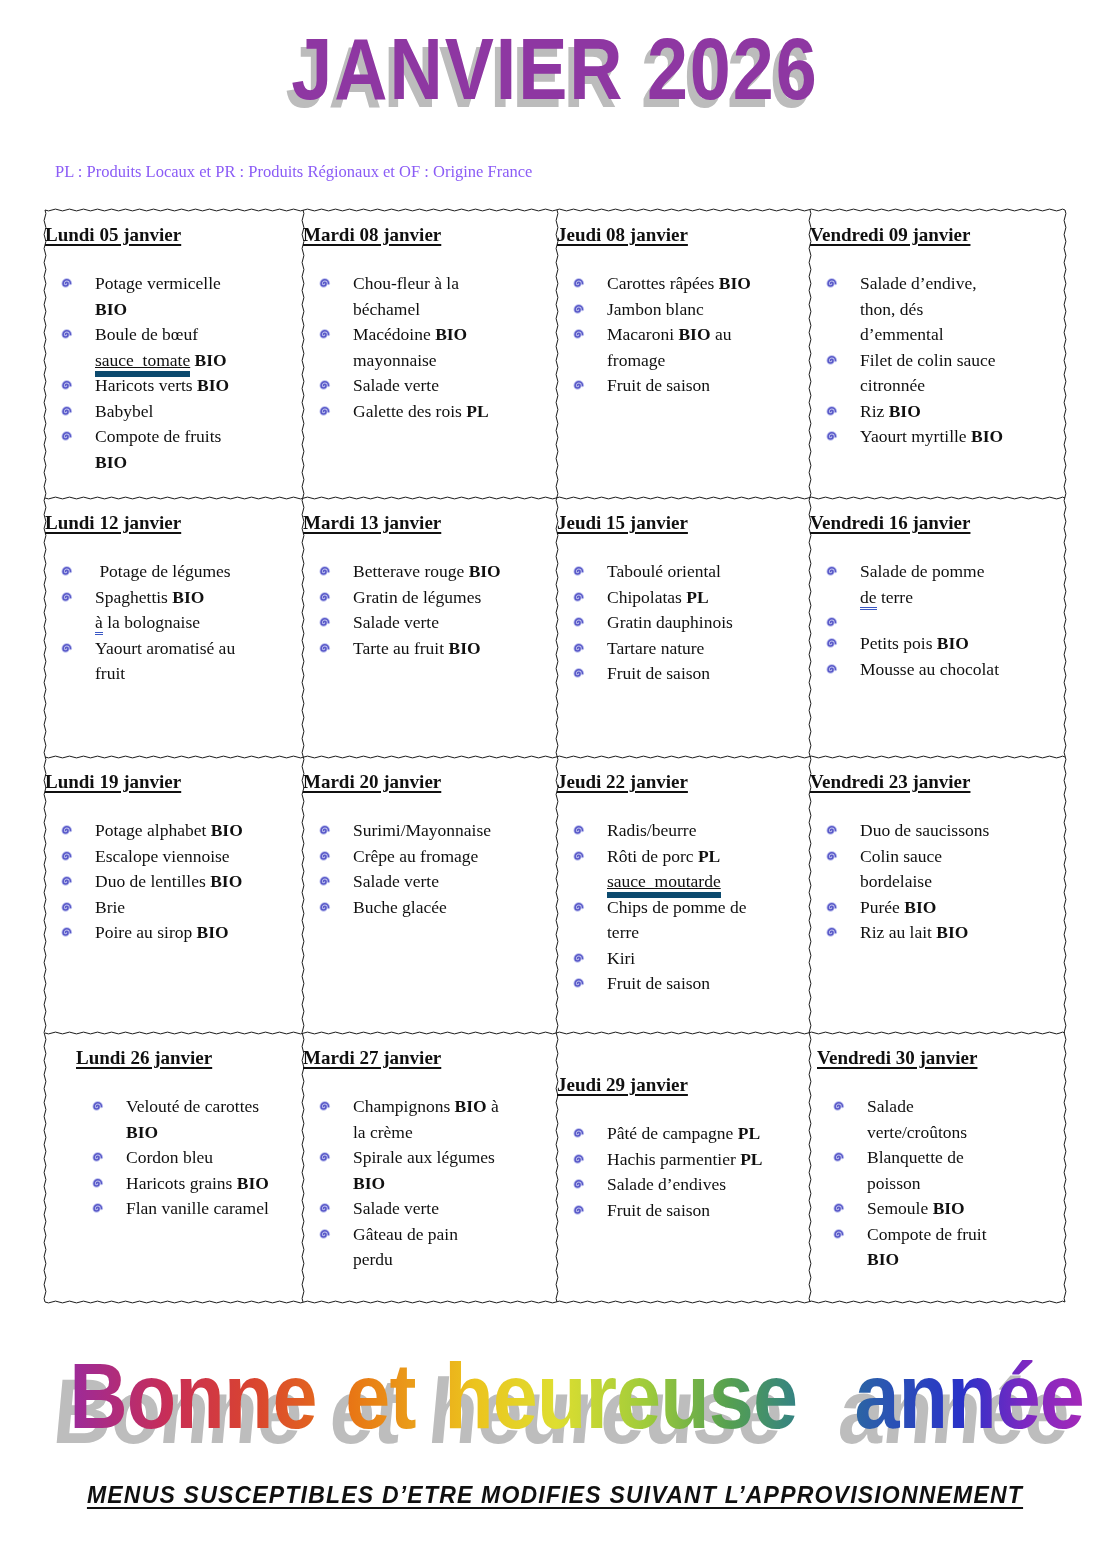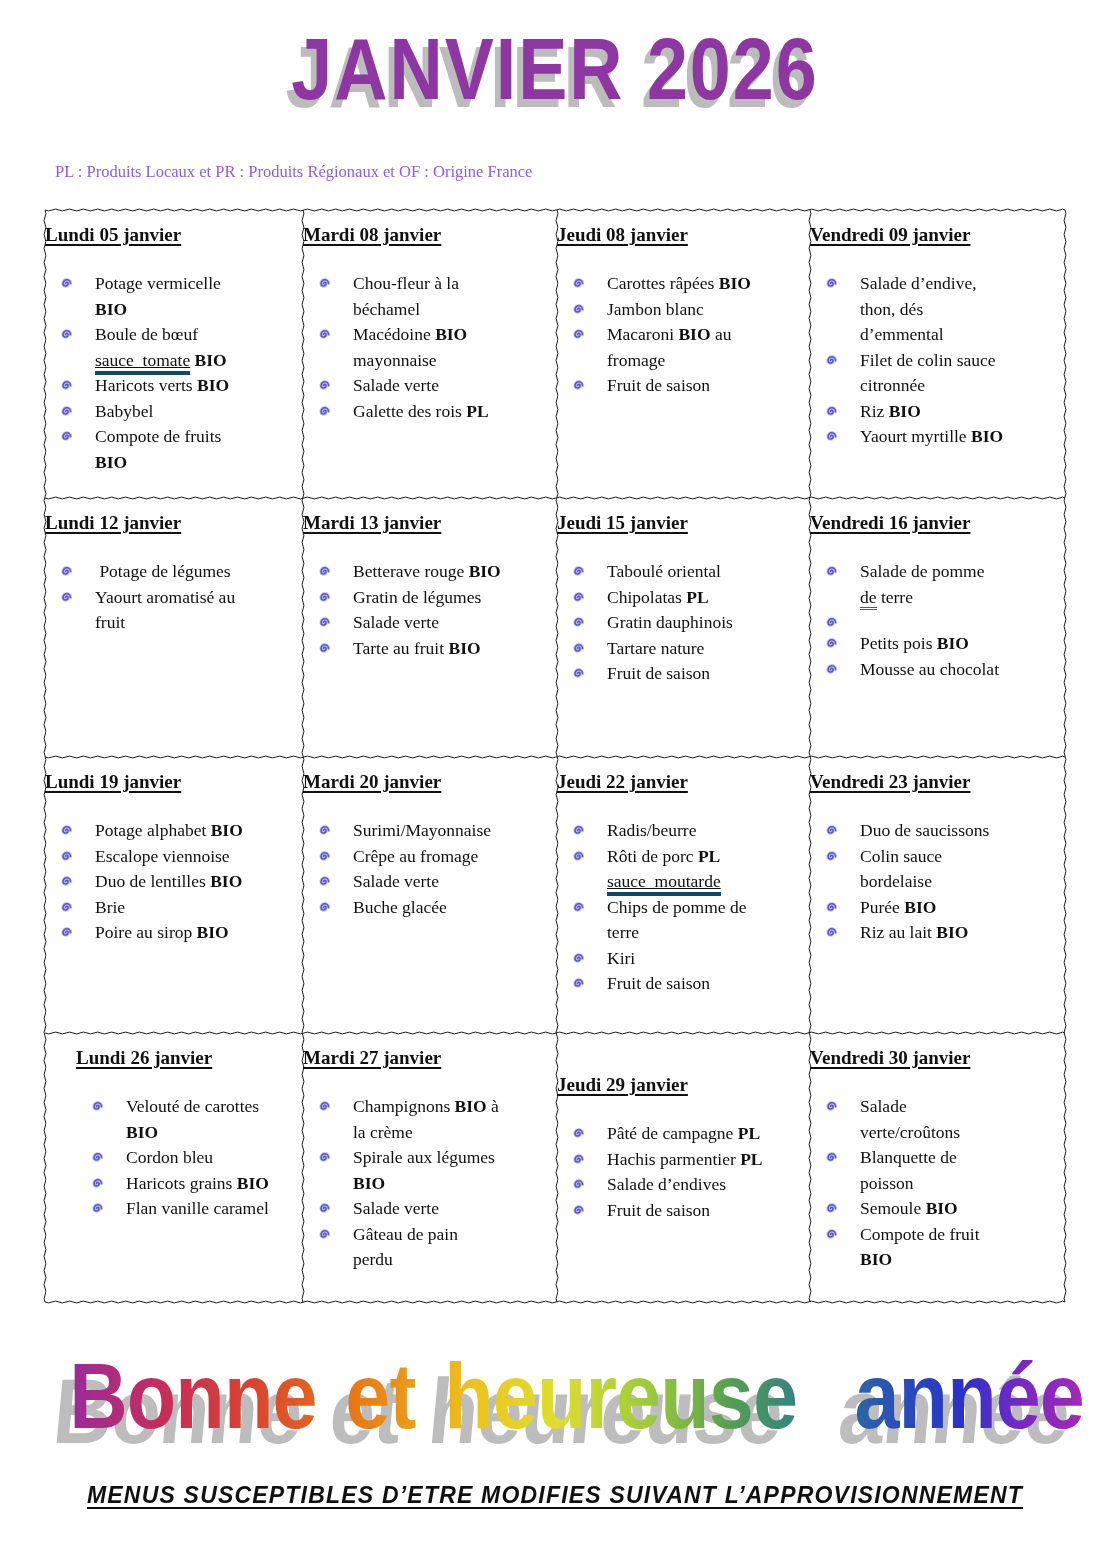--- a/index.html
+++ b/index.html
@@ -25,21 +25,21 @@
               text-decoration:underline;text-decoration-thickness:2px;text-underline-offset:3px;}
   .day-header.pushed{margin-top:27px;}
   .items{margin-top:25px;display:flex;flex-direction:column;}
   .item{display:flex;align-items:flex-start;}
   .spiral{flex:0 0 auto;width:17px;height:17px;margin:4px 0 0 13px;}
   .spiral .glow{stroke:#c2c5ef;stroke-width:3.6;fill:none;stroke-linecap:round;}
   .spiral .core{stroke:#5a5ac9;stroke-width:1.7;fill:none;stroke-linecap:round;}
   .item .txt{flex:1;margin-left:20px;margin-right:2px;font-size:17.5px;line-height:1.46;
              white-space:pre-wrap;}
   .txt .b{font-weight:bold;}
-  .txt .u1{text-decoration:underline;border-bottom:4px solid #0c4a6e;padding-bottom:1px;}
+  .txt .u1{text-decoration:underline;border-bottom:6px solid #0c4a6e;padding-bottom:1px;}
   .txt .u2{border-bottom:3px double #3a57c4;}
 
   
   #banner{position:absolute;top:1346px;left:0;width:100%;height:120px;text-align:center;
           font-family:"Liberation Sans",sans-serif;font-weight:bold;font-size:92px;line-height:1.1;}
   #banner .scale{position:relative;display:inline-block;transform:scaleX(0.88);transform-origin:50% 50%;}
   #banner .layer{white-space:pre;letter-spacing:-1px;word-spacing:8px;}
   #banner .shadow{position:absolute;left:0;top:0;width:100%;color:#bdbdbd;
                   transform:translate(-17px,15px) skewX(-6deg);}
   #banner .grad{position:relative;
@@ -231,20 +231,28 @@
               <path class="glow" d="M8 9 a1.3 1.3 0 1 1 2.6 0 a2.6 2.6 0 1 1 -5.2 0 a3.9 3.9 0 1 1 7.8 0"></path>
               <path class="core" d="M8 9 a1.3 1.3 0 1 1 2.6 0 a2.6 2.6 0 1 1 -5.2 0 a3.9 3.9 0 1 1 7.8 0"></path>
             </svg>
             <span class="txt"><span> Potage de légumes</span></span>
           </div>
           <div class="item">
             <svg class="spiral" viewBox="0 0 18 18">
               <path class="glow" d="M8 9 a1.3 1.3 0 1 1 2.6 0 a2.6 2.6 0 1 1 -5.2 0 a3.9 3.9 0 1 1 7.8 0"></path>
               <path class="core" d="M8 9 a1.3 1.3 0 1 1 2.6 0 a2.6 2.6 0 1 1 -5.2 0 a3.9 3.9 0 1 1 7.8 0"></path>
             </svg>
+            <span class="txt"><span>Spaghettis </span><span class="b">BIO</span><span>
+</span><span class="u2">à</span><span> la bolognaise</span></span>
+          </div>
+          <div class="item">
+            <svg class="spiral" viewBox="0 0 18 18">
+              <path class="glow" d="M8 9 a1.3 1.3 0 1 1 2.6 0 a2.6 2.6 0 1 1 -5.2 0 a3.9 3.9 0 1 1 7.8 0"></path>
+              <path class="core" d="M8 9 a1.3 1.3 0 1 1 2.6 0 a2.6 2.6 0 1 1 -5.2 0 a3.9 3.9 0 1 1 7.8 0"></path>
+            </svg>
             <span class="txt"><span>Yaourt aromatisé au
 fruit</span></span>
           </div>
         </div>
       </div>
       <div class="cell" style="left: 258px; top: 288px; width: 254px; height: 259px;">
         <div class="day-header">Mardi 13 janvier</div>
         <div class="items">
           <div class="item">
             <svg class="spiral" viewBox="0 0 18 18">
@@ -594,21 +602,21 @@
           </div>
           <div class="item">
             <svg class="spiral" viewBox="0 0 18 18">
               <path class="glow" d="M8 9 a1.3 1.3 0 1 1 2.6 0 a2.6 2.6 0 1 1 -5.2 0 a3.9 3.9 0 1 1 7.8 0"></path>
               <path class="core" d="M8 9 a1.3 1.3 0 1 1 2.6 0 a2.6 2.6 0 1 1 -5.2 0 a3.9 3.9 0 1 1 7.8 0"></path>
             </svg>
             <span class="txt"><span>Fruit de saison</span></span>
           </div>
         </div>
       </div>
-      <div class="cell" style="left: 765px; top: 823px; width: 255px; height: 269px;">
+      <div class="cell" style="left: 765px; top: 823px; width: 255px; height: 269px; padding-left: 7px;">
         <div class="day-header">Vendredi 30 janvier</div>
         <div class="items">
           <div class="item">
             <svg class="spiral" viewBox="0 0 18 18">
               <path class="glow" d="M8 9 a1.3 1.3 0 1 1 2.6 0 a2.6 2.6 0 1 1 -5.2 0 a3.9 3.9 0 1 1 7.8 0"></path>
               <path class="core" d="M8 9 a1.3 1.3 0 1 1 2.6 0 a2.6 2.6 0 1 1 -5.2 0 a3.9 3.9 0 1 1 7.8 0"></path>
             </svg>
             <span class="txt"><span>Salade
 verte/croûtons</span></span>
           </div>

